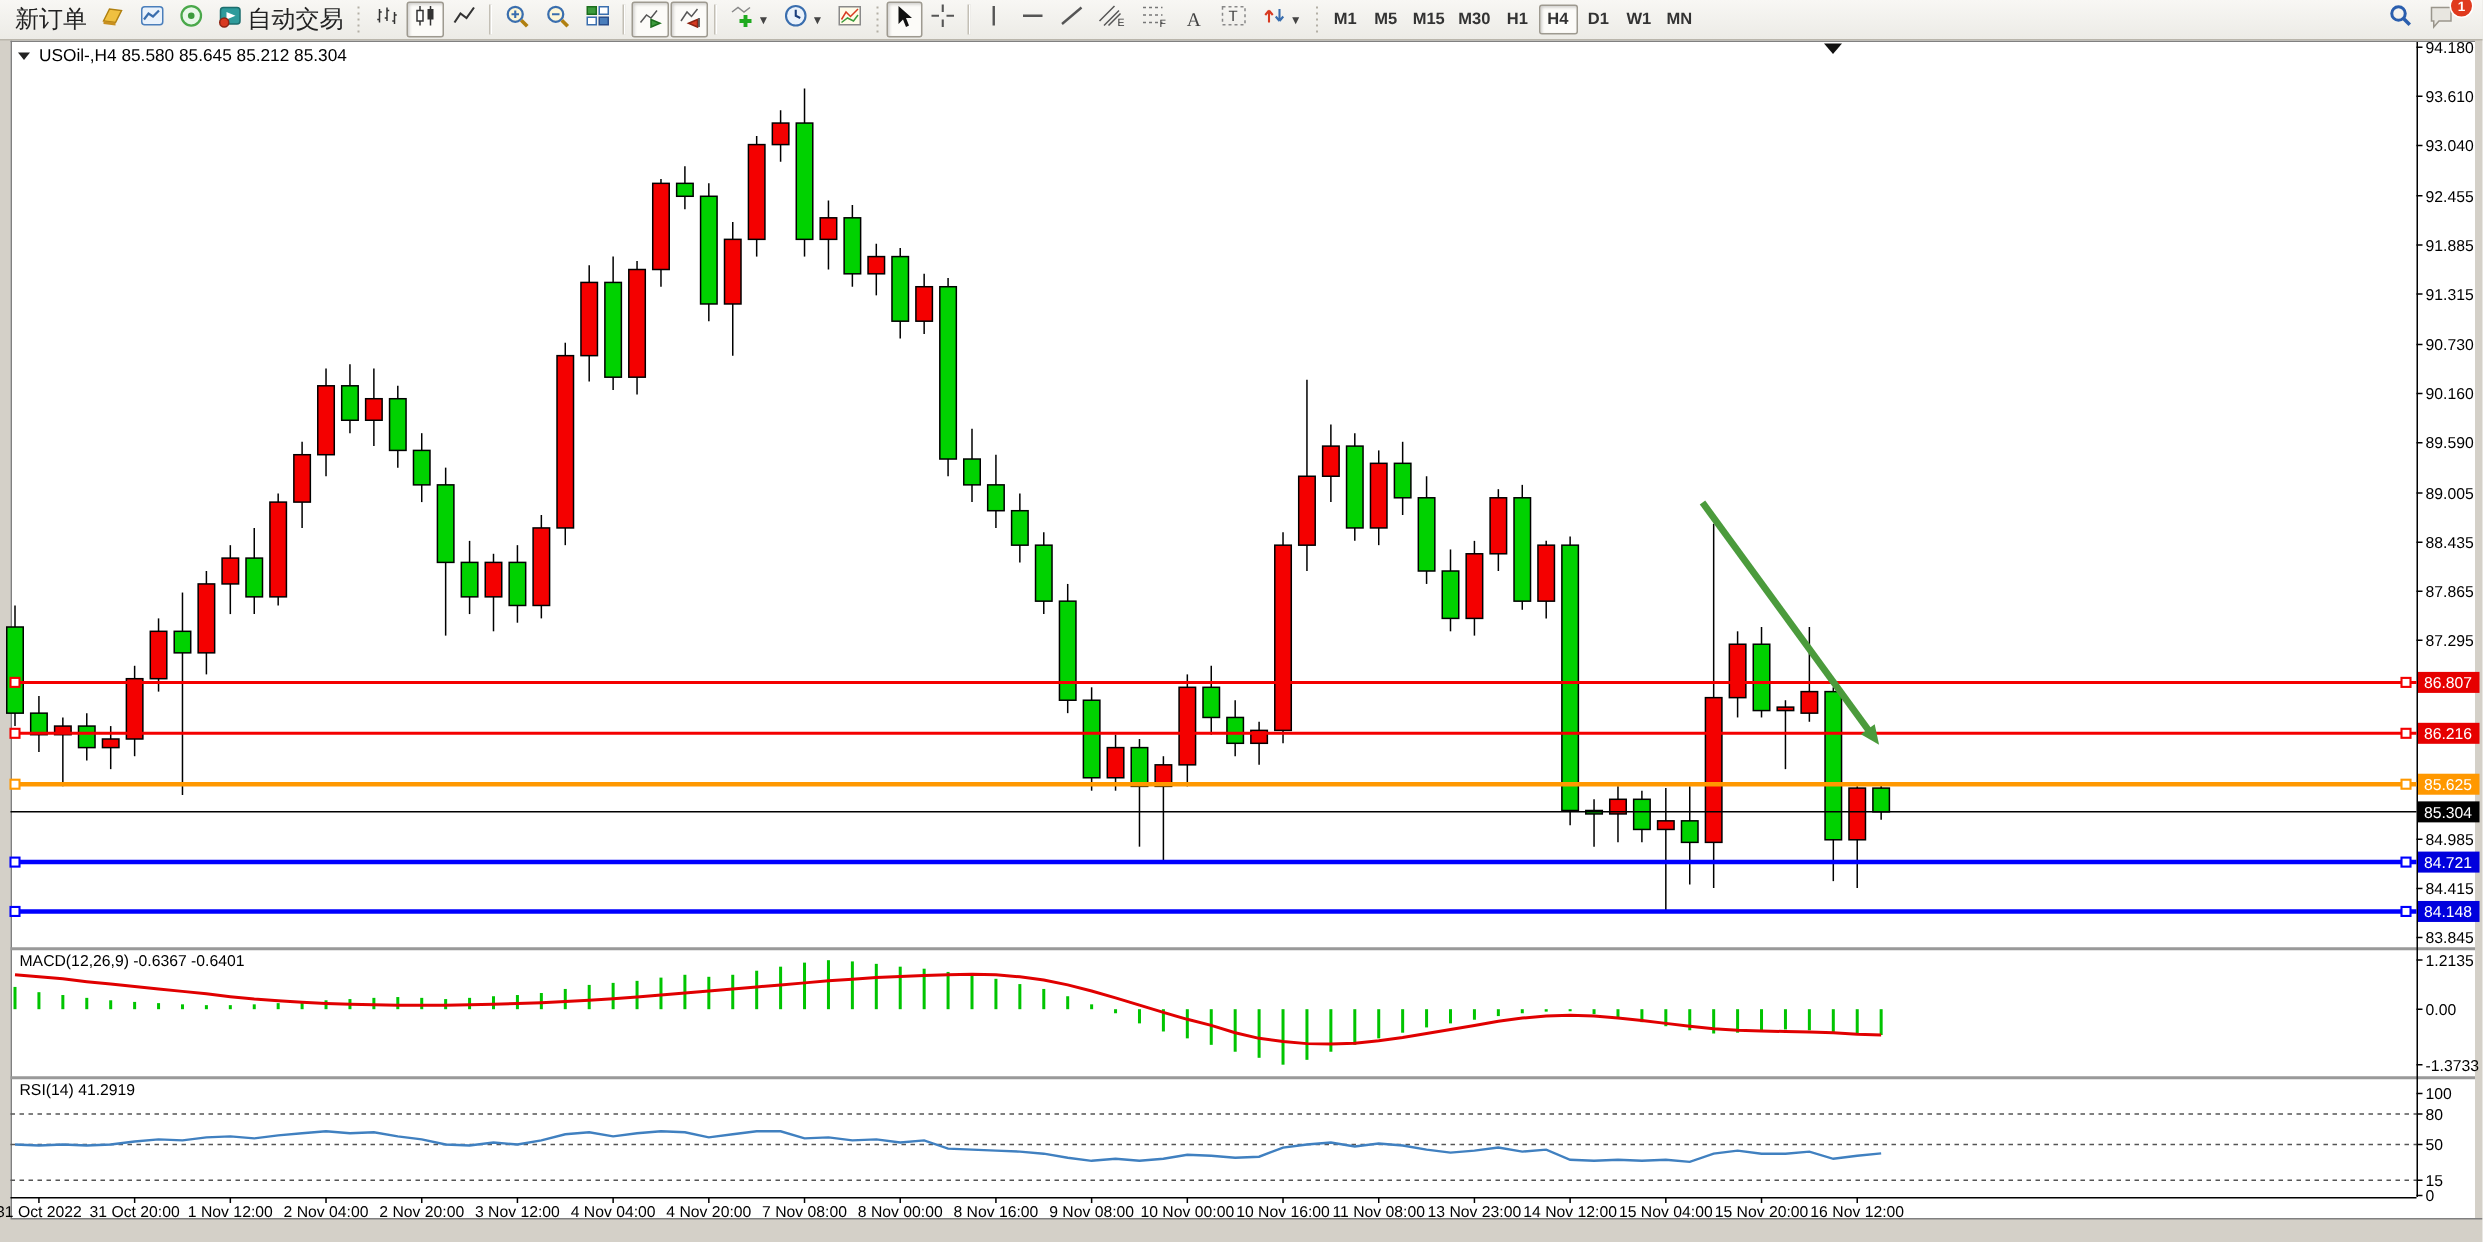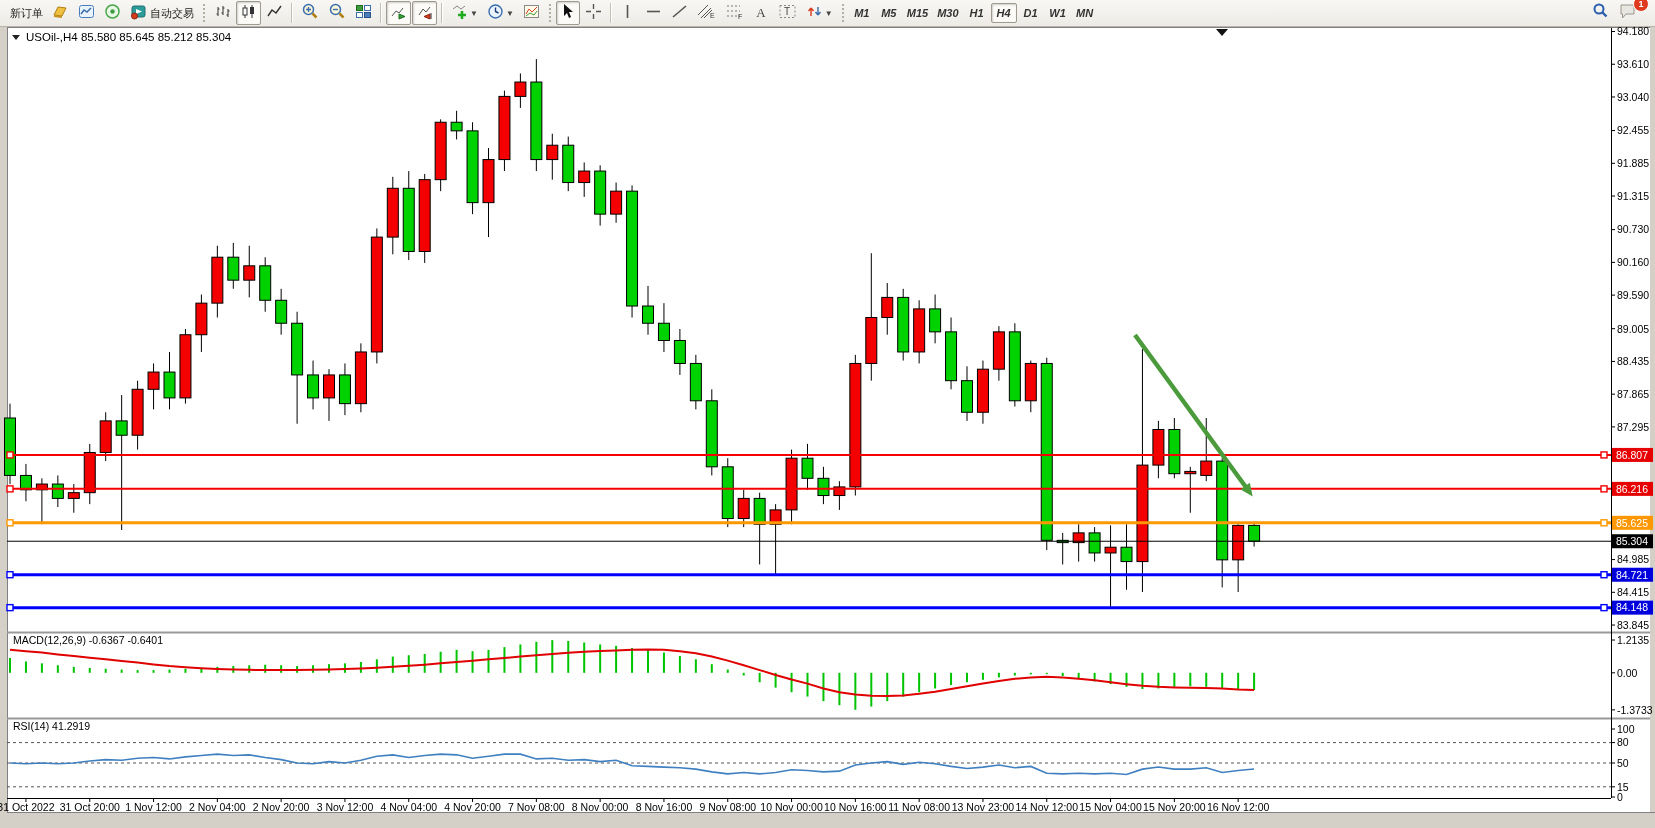--- a/index.html
+++ b/index.html
@@ -5,25 +5,25 @@
   html,body{margin:0;padding:0;}
   body{width:1655px;height:828px;overflow:hidden;position:relative;
        background:#d4d0c8;font-family:"Liberation Sans",sans-serif;}
   
   .toolbar{position:absolute;left:0;top:0;width:1655px;height:27px;
     background:linear-gradient(#f8f7f4,#ecebe6);border-bottom:1px solid #b9b5ab;
     display:flex;align-items:center;padding-left:6px;box-sizing:border-box;gap:1px;}
   .tbtn{height:24px;min-width:24px;display:flex;align-items:center;justify-content:center;
     border:1px solid transparent;border-radius:2px;padding:0 3px;box-sizing:border-box;color:#222;}
   .tbtn.pressed{background:#fcfbf8;border:1px solid #9e9a90;box-shadow:inset 1px 1px 2px rgba(0,0,0,.18);align-items:center;}
-  .tbtn .txt{font-size:11px;white-space:nowrap;}
+  .tbtn .txt{font-size:16px;white-space:nowrap;}
   .sep{width:1px;height:20px;background:#c3bfb5;border-right:1px solid #ffffff;margin:0 3px;}
   .grip{width:4px;height:20px;margin:0 3px;
     background-image:radial-gradient(#b3afa5 35%,transparent 36%);background-size:4px 4px;}
-  .tf{font-size:11px;font-weight:bold;color:#333;height:20px;min-width:26px;font-style:italic;}
+  .tf{font-size:11px;font-weight:bold;color:#333;height:20px;min-width:26px;}
   .dd{font-size:8px;color:#444;margin-left:2px;}
   .spacer{flex:1;}
   .badgewrap{position:relative;margin-right:14px;}
   .badge{position:absolute;top:-6px;right:-9px;width:14px;height:14px;border-radius:50%;
     background:#e03a1e;color:#fff;font-size:9px;font-weight:bold;display:flex;
     align-items:center;justify-content:center;border:1px solid #fff;}
   
   #chart-svg{position:absolute;left:0;top:27px;}
   svg text{font-family:"Liberation Sans",sans-serif;}
 </style>

